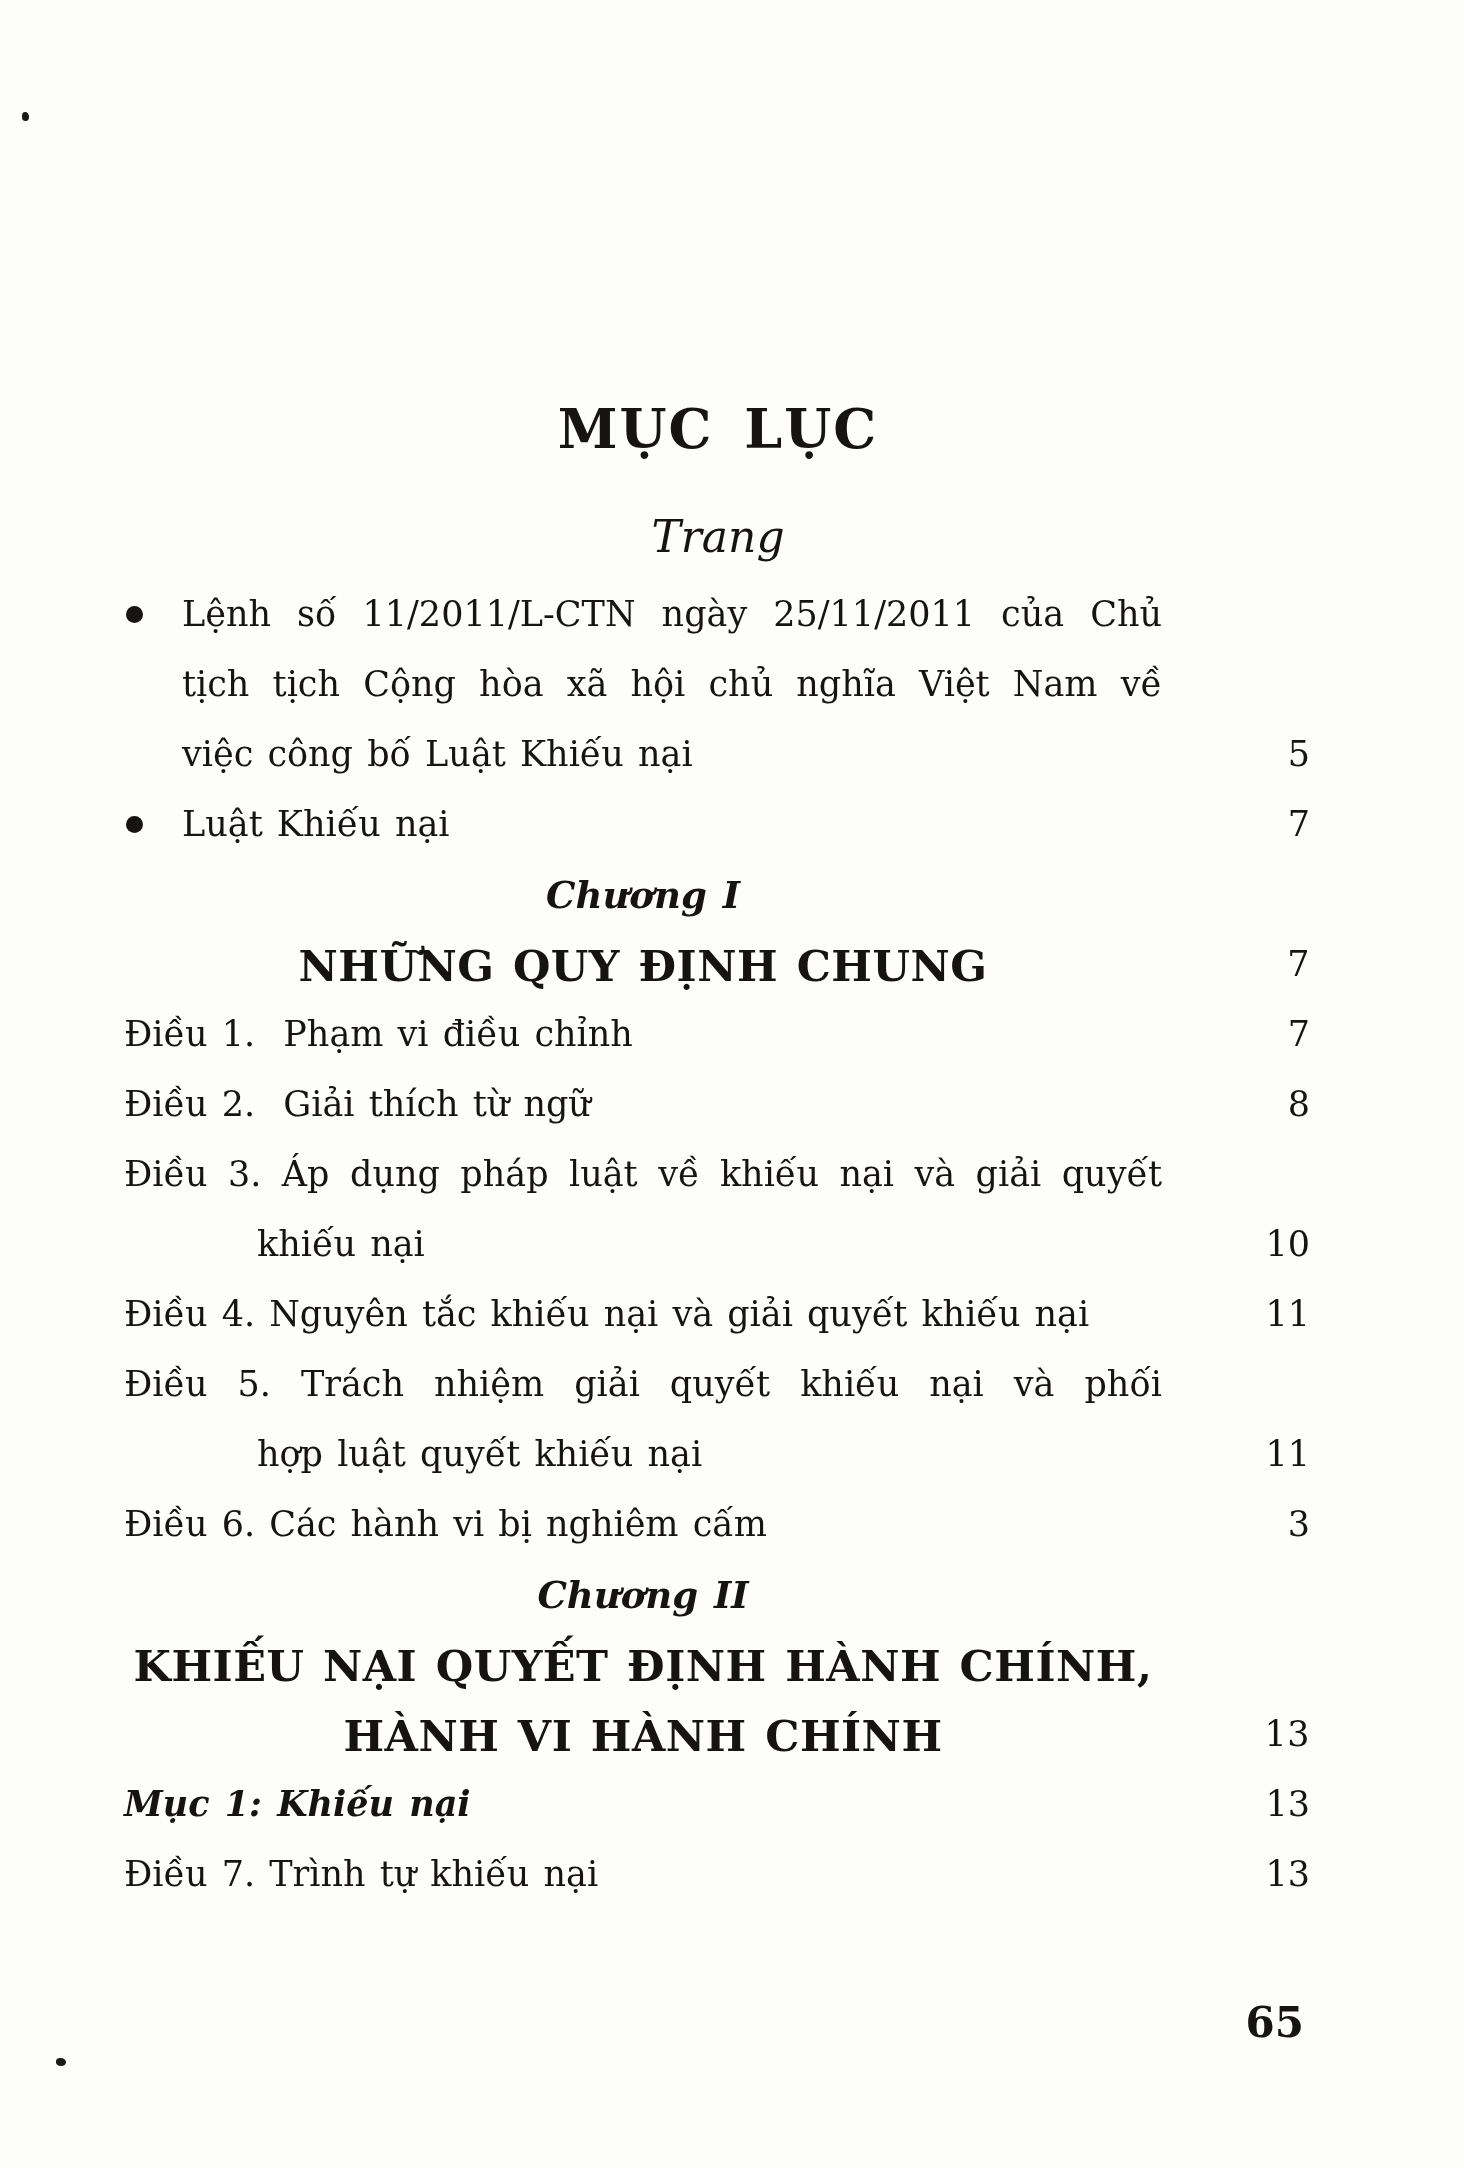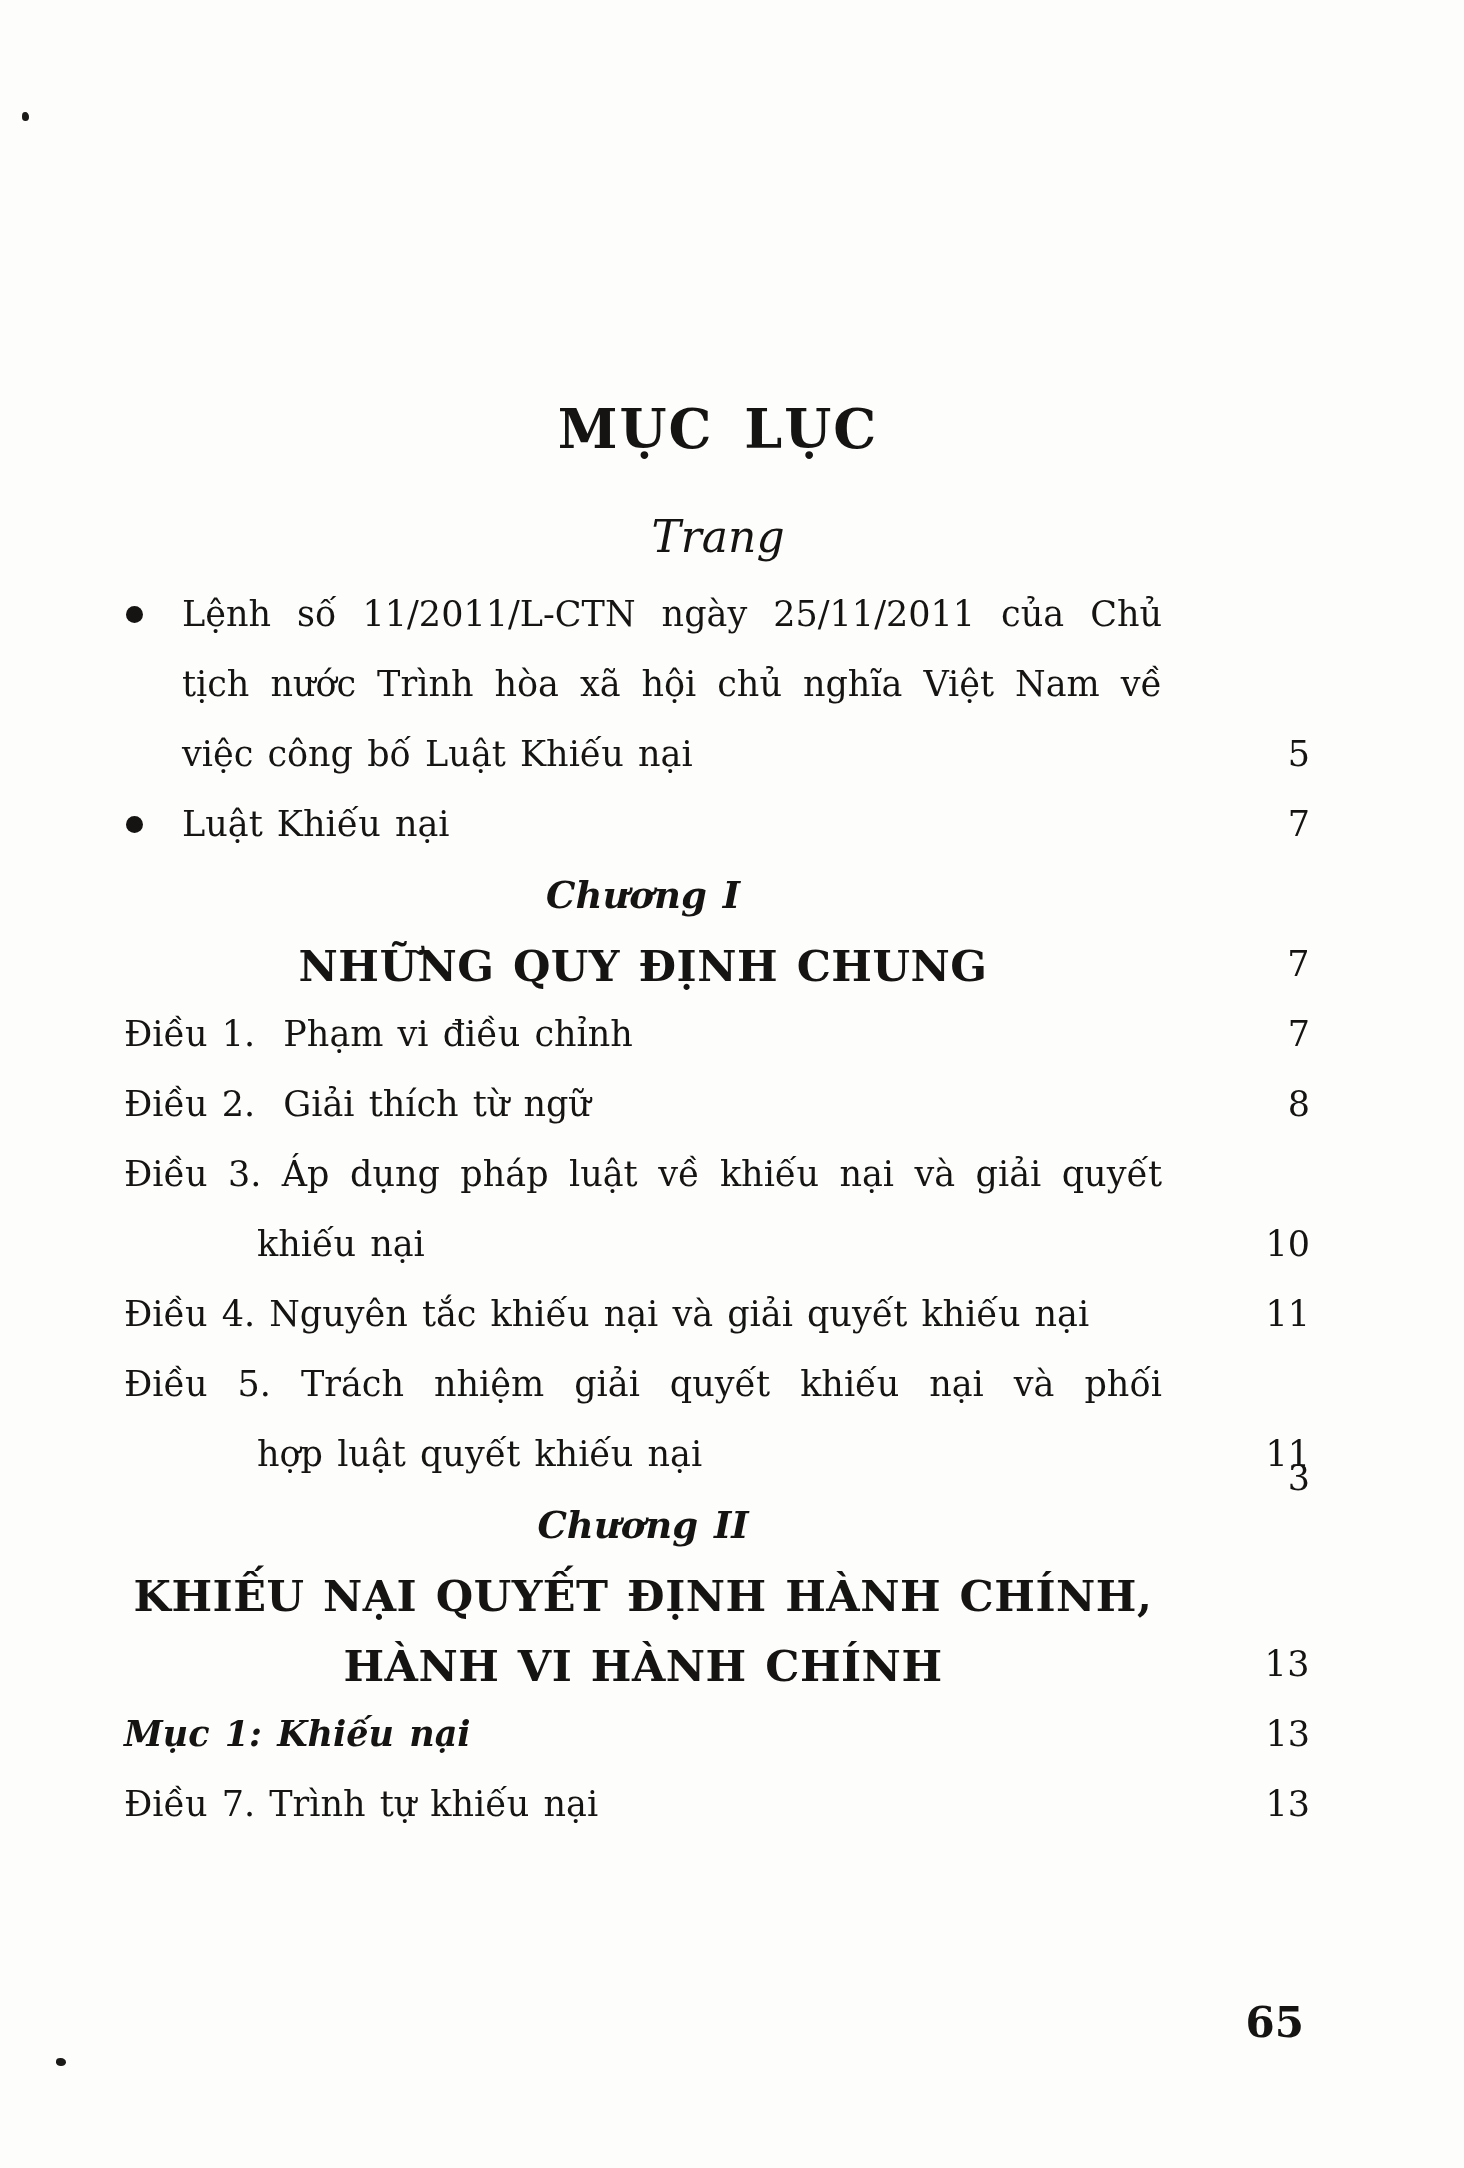--- a/index.html
+++ b/index.html
@@ -88,21 +88,21 @@
     <div class="doc-title">MỤC LỤC</div>
 
     <div class="trang">Trang</div>
 
     <div class="t-row just b-ind">
       <span class="bullet"></span>
       <span class="txt">Lệnh số 11/2011/L-CTN ngày 25/11/2011 của Chủ</span>
     </div>
 
     <div class="t-row just b-ind">
-      <span class="txt">tịch nước Trình hòa xã hội chủ nghĩa Việt Nam về</span>
+      <span class="txt">tịch tịch Cộng hòa xã hội chủ nghĩa Việt Nam về</span>
     </div>
 
     <div class="t-row b-ind">
       <span class="txt">việc công bố Luật Khiếu nại</span>
       <span class="num">5</span>
     </div>
 
     <div class="t-row b-ind">
       <span class="bullet"></span>
       <span class="txt">Luật Khiếu nại</span>
@@ -138,20 +138,21 @@
       <span class="num">11</span>
     </div>
     <div class="t-row just">
       <span class="txt">Điều 5. Trách nhiệm giải quyết khiếu nại và phối</span>
     </div>
     <div class="t-row d-ind">
       <span class="txt">hợp luật quyết khiếu nại</span>
       <span class="num">11</span>
     </div>
     <div class="t-row">
+      <span class="txt">Điều 6. Các hành vi bị nghiêm cấm</span>
       <span class="num">3</span>
     </div>
 
     <div class="t-row chapter gap-md">
       <span class="txt">Chương II</span>
     </div>
     <div class="t-row section">
       <span class="txt">KHIẾU NẠI QUYẾT ĐỊNH HÀNH CHÍNH,</span>
     </div>
     <div class="t-row section">

